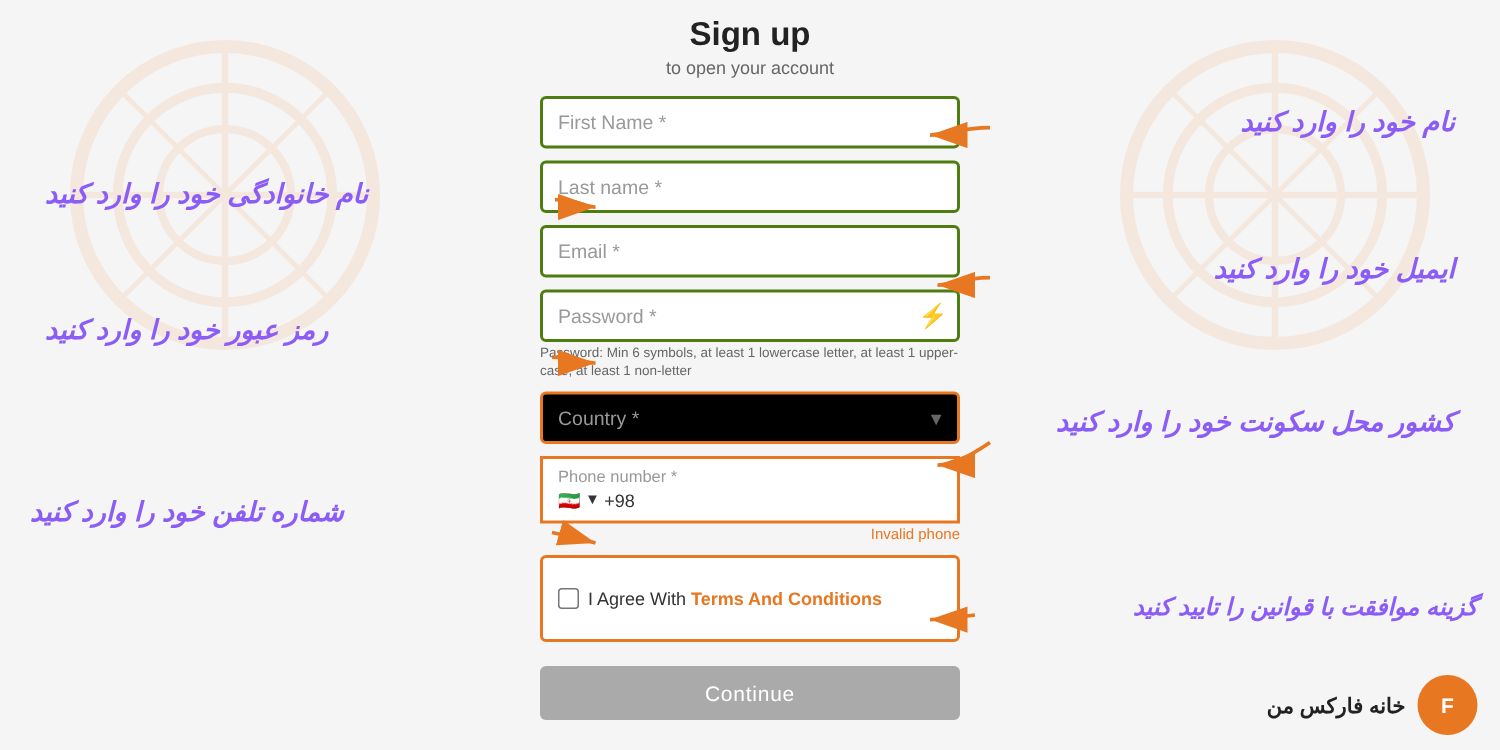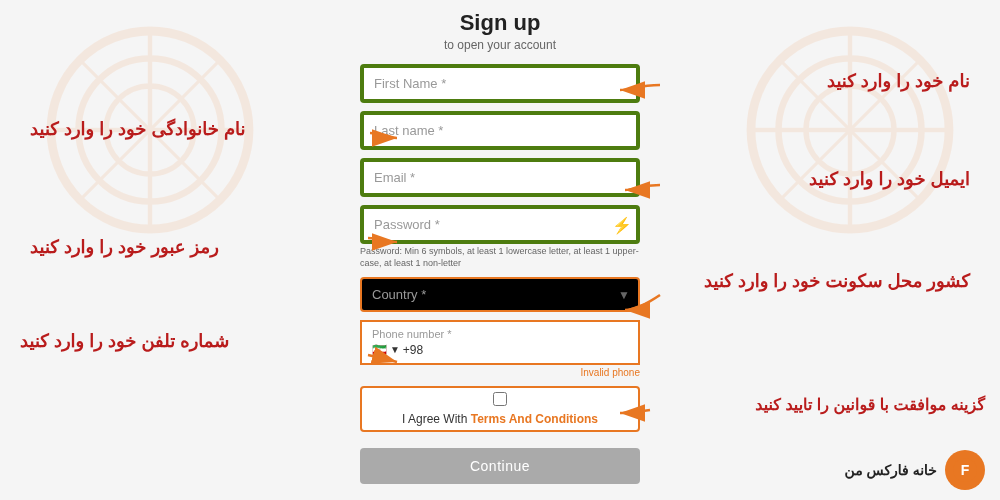--- a/index.html
+++ b/index.html
@@ -39,27 +39,28 @@
       top: 50%;
       transform: translateY(-50%);
       opacity: 0.12;
       width: 200px;
       height: 200px;
     }
 
     
     .annotation {
       position: absolute;
-      color: #b91c1c;
+      color: #8b5cf6;
       font-size: 18px;
       font-weight: bold;
       direction: rtl;
       z-index: 10;
       pointer-events: none;
       white-space: nowrap;
+      font-style: italic;
     }
 
     
     .form-container {
       position: absolute;
       left: 50%;
       transform: translateX(-50%);
       top: 10px;
       width: 280px;
       z-index: 5;
@@ -81,21 +82,21 @@
     }
 
     .form-group {
       margin-bottom: 8px;
       position: relative;
     }
 
     .form-input {
       width: 100%;
       padding: 8px 10px;
-      border: 4px solid #4d7c0f;
+      border: 2px solid #4d7c0f;
       border-radius: 4px;
       font-size: 13px;
       color: #333;
       background: #fff;
       outline: none;
     }
 
     .form-input::placeholder {
       color: #999;
       font-size: 13px;
@@ -200,23 +201,22 @@
       margin-top: 2px;
       text-align: right;
     }
 
     .checkbox-row {
       display: flex;
       align-items: center;
       gap: 6px;
       border: 2px solid #e87722;
       border-radius: 4px;
-      padding: 4px 10px;
+      padding: 20px 10px;
       background: #fff;
-      flex-direction: column;
     }
 
     .checkbox-row input[type="checkbox"] {
       width: 14px;
       height: 14px;
       cursor: pointer;
     }
 
     .checkbox-label {
       font-size: 12px;
@@ -304,21 +304,21 @@
     <line x1="10" y1="100" x2="190" y2="100" stroke="#e87722" stroke-width="4"></line>
     <line x1="100" y1="10" x2="100" y2="190" stroke="#e87722" stroke-width="4"></line>
     <line x1="36" y1="36" x2="164" y2="164" stroke="#e87722" stroke-width="3"></line>
     <line x1="164" y1="36" x2="36" y2="164" stroke="#e87722" stroke-width="3"></line>
   </svg>
 </div>
 
 <div class="annotation" style="top:70px; right:30px;">نام خود را وارد کنید</div>
 <div class="annotation" style="top:118px; left:30px;">نام خانوادگی خود را وارد کنید</div>
 <div class="annotation" style="top:168px; right:30px;">ایمیل خود را وارد کنید</div>
-<div class="annotation" style="top:236px; left:30px;">رمز عبور خود را وارد کنید</div>
+<div class="annotation" style="top:209px; left:30px;">رمز عبور خود را وارد کنید</div>
 <div class="annotation" style="top:270px; right:30px;">کشور محل سکونت خود را وارد کنید</div>
 <div class="annotation" style="top:330px; left:20px;">شماره تلفن خود را وارد کنید</div>
 <div class="annotation" style="top:395px; right:15px; font-size:16px;">گزینه موافقت با قوانین را تایید کنید</div>
 
 <svg class="arrows-svg">
 
   <defs>
     <marker id="arrowhead" markerWidth="10" markerHeight="7" refX="10" refY="3.5" orient="auto">
       <polygon points="0 0, 10 3.5, 0 7" fill="#e87722"></polygon>
     </marker>

